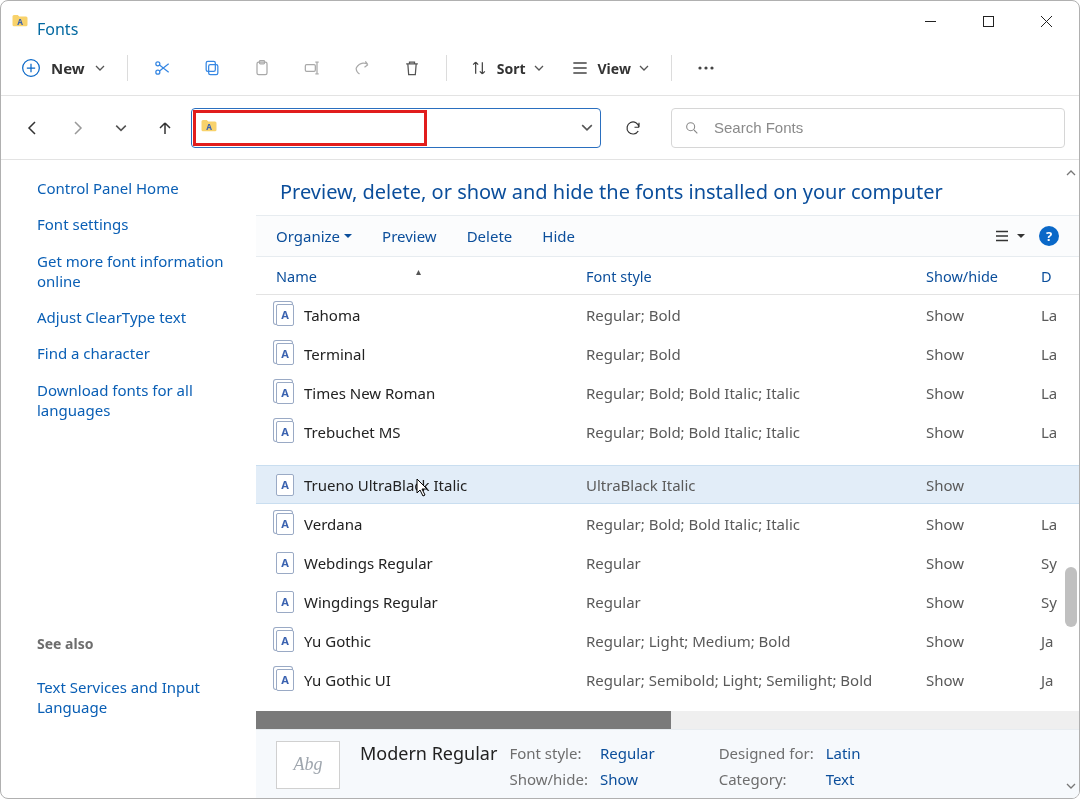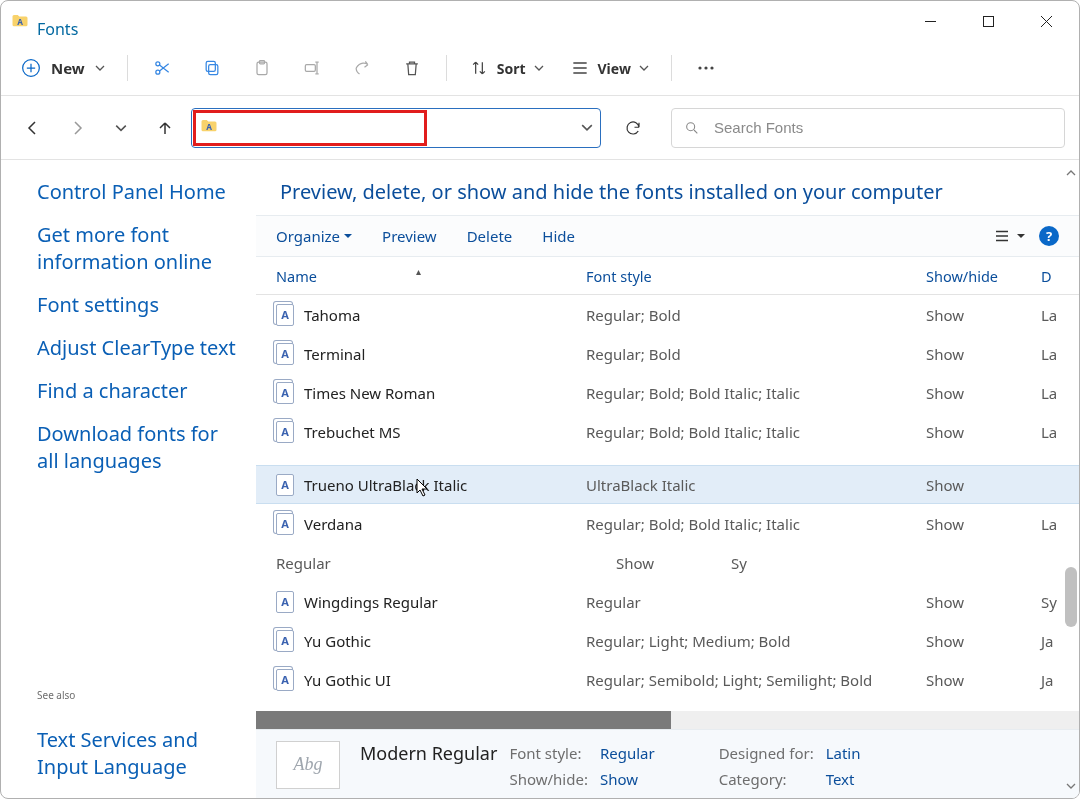--- a/index.html
+++ b/index.html
@@ -53,22 +53,22 @@
   .addr-highlight { position:absolute; left:2px; top:2px; width:234px; height:36px; border:3px solid var(--red); pointer-events:none; }
   .refresh-btn { width:40px; height:40px; display:flex; align-items:center; justify-content:center; border-radius:4px; color:#444; margin-left:4px; }
   .search-box { flex:1; height:40px; border:1px solid var(--panel-border); border-radius:4px; display:flex; align-items:center; padding:0 12px; gap:12px; margin-left:10px; }
   .search-box input { border:none; outline:none; font-size:15px; flex:1; color:#222; }
   .search-box input::placeholder { color:var(--search-ph); }
 
   
   .content { display:flex; height:calc(799px - 40px - 55px - 64px - 1px); }
   .sidebar { width:255px; flex:0 0 255px; padding:18px 12px 12px 36px; display:flex; flex-direction:column; gap:24px; overflow:hidden; }
   .sidebar .group { display:flex; flex-direction:column; gap:16px; }
-  .sidebar a { color:var(--link); text-decoration:none; font-size:20px; line-height:1.35; }
-  .sidebar .see-also-label { color:#6e6e6e; font-size:10px; margin-top:190px; }
+  .sidebar a { color:var(--link); text-decoration:none; font-size:15px; line-height:1.35; }
+  .sidebar .see-also-label { color:#6e6e6e; font-size:14px; margin-top:190px;font-weight:bold; }
 
   .main { flex:1; display:flex; flex-direction:column; min-width:0; position:relative; }
   .page-title { color:var(--blue-dark); font-size:20px; padding:18px 24px 10px 24px; }
 
   .sub-toolbar { height:42px; background:#fbfcfd; border-top:1px solid #e7ecf0; border-bottom:1px solid #e7ecf0; display:flex; align-items:center; padding:0 20px; gap:30px; }
   .sub-toolbar .act { color:var(--blue-dark); font-size:15px; display:flex; align-items:center; gap:4px; }
   .sub-toolbar .right { margin-left:auto; display:flex; align-items:center; gap:14px; }
   .views-btn { display:flex; align-items:center; gap:6px; color:#333; }
   .help-circle { width:20px; height:20px; border-radius:50%; background:#0a68c8; color:#fff; display:flex; align-items:center; justify-content:center; font-size:13px; font-weight:bold; }
 
@@ -269,22 +269,22 @@
         <path d="M15 15l5 5" stroke="#888" stroke-width="1.6"></path>
       </svg>
     <input type="text" placeholder="Search Fonts" style="">
   </div>
 </div>
 
 <div class="content">
   <div class="sidebar">
     <div class="group" id="sidebar-links">
         <a href="#">Control Panel Home</a>
+        <a href="#">Font settings</a>
         <a href="#">Get more font information online</a>
-        <a href="#">Font settings</a>
         <a href="#">Adjust ClearType text</a>
         <a href="#">Find a character</a>
         <a href="#">Download fonts for all languages</a>
       </div>
     <span class="see-also-label">See also</span>
     <div class="group" id="sidebar-seealso">
         <a href="#">Text Services and Input Language</a>
       </div>
   </div>
 
@@ -371,20 +371,24 @@
         <div class="font-row">
           <div class="cell-name">
             <span class="font-icon stack"></span>
             <span>Verdana</span>
           </div>
           <div class="cell-style">Regular; Bold; Bold Italic; Italic</div>
           <div class="cell-show">Show</div>
           <div class="cell-design">La</div>
         </div>
         <div class="font-row">
+          <div class="cell-name">
+            <span class="font-icon"></span>
+            <span>Webdings Regular</span>
+          </div>
           <div class="cell-style">Regular</div>
           <div class="cell-show">Show</div>
           <div class="cell-design">Sy</div>
         </div>
         <div class="font-row">
           <div class="cell-name">
             <span class="font-icon"></span>
             <span>Wingdings Regular</span>
           </div>
           <div class="cell-style">Regular</div>

